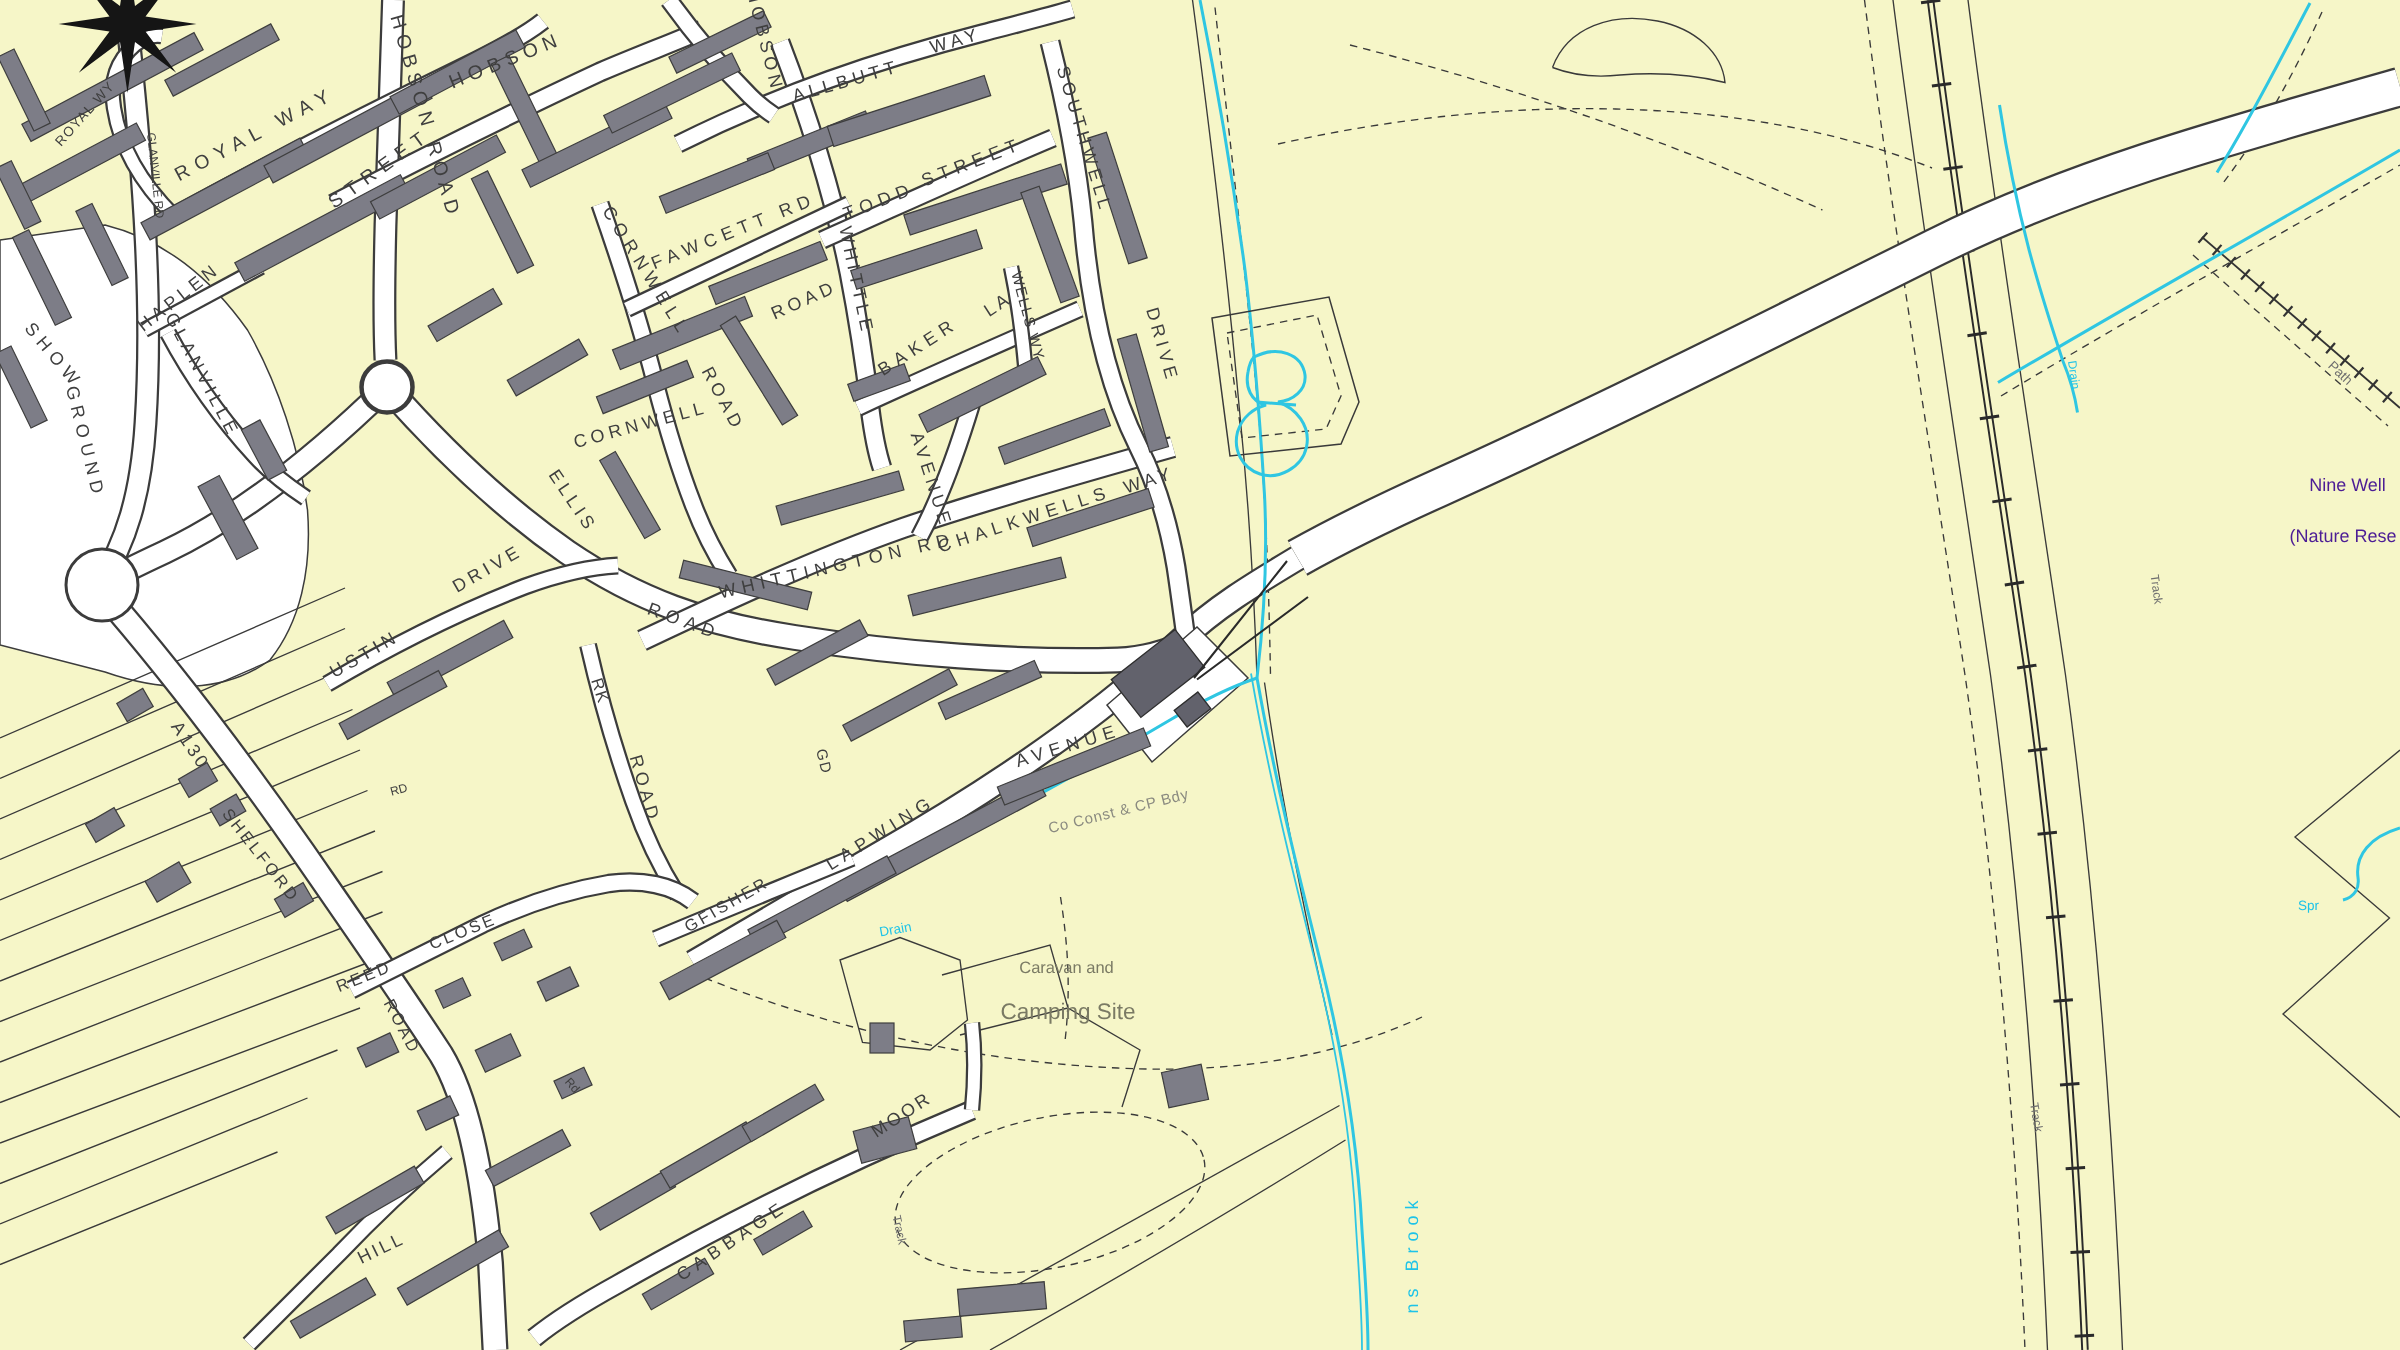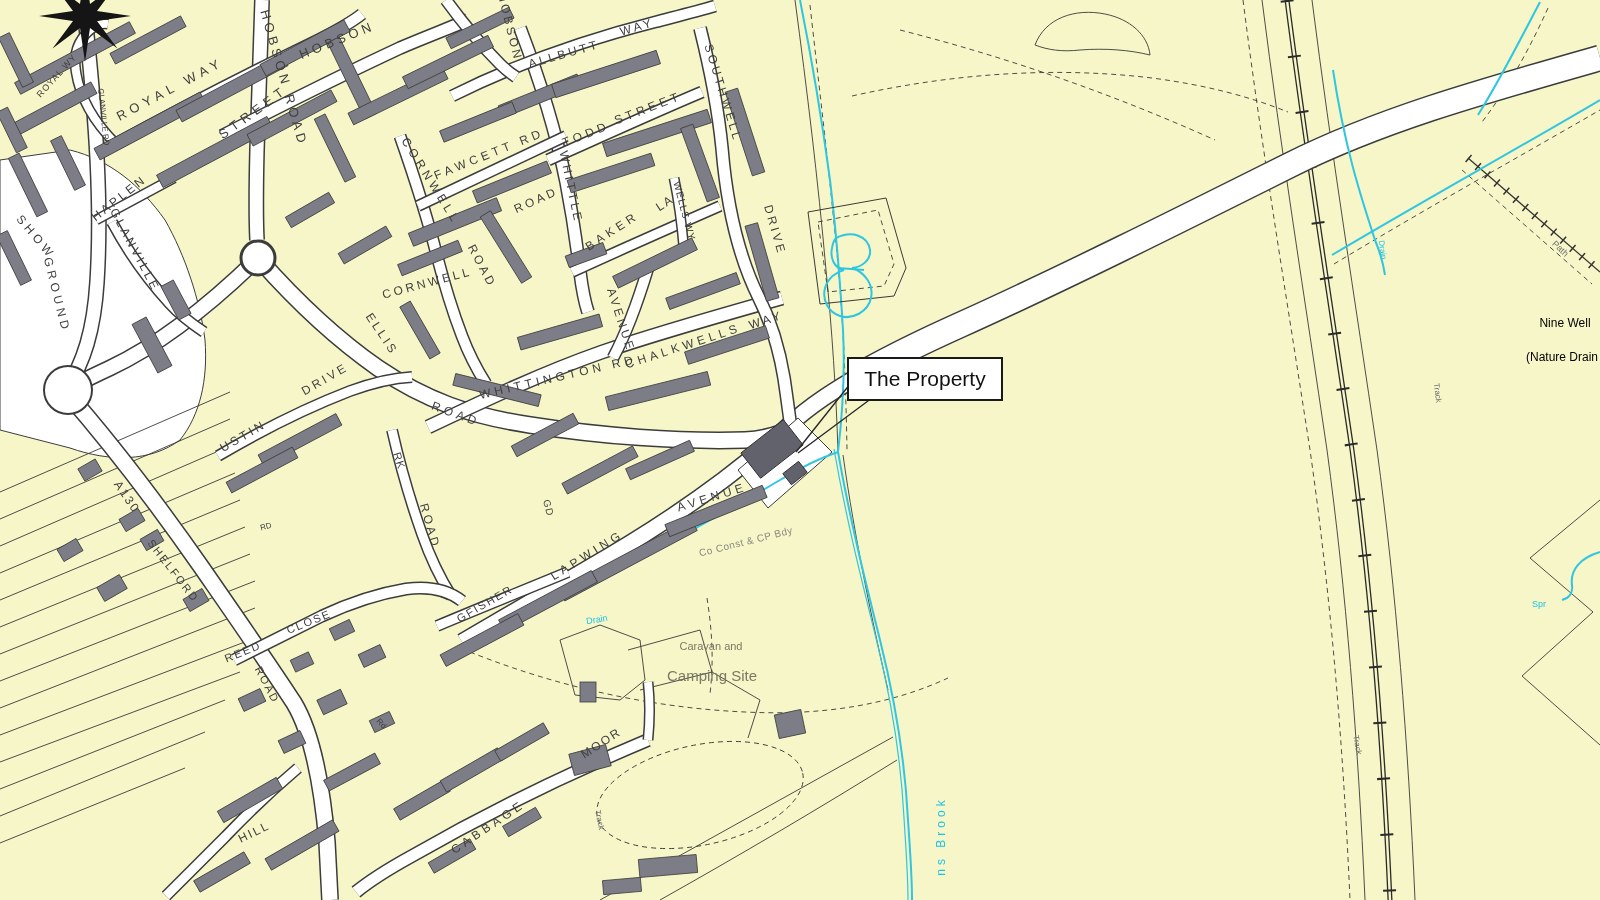--- a/index.html
+++ b/index.html
@@ -13,21 +13,21 @@
   .road-fill{stroke:var(--road-fill,#fff);fill:none;stroke-linecap:butt;}
   .water-line{stroke:var(--water,#2fc6e2);fill:none;}
   .bld{fill:var(--building,#7d7d87);stroke:var(--building-outline,#3e3e3e);stroke-width:0.8;}
   .bld-dark{fill:var(--property-building,#62626c);stroke:#2e2e2e;stroke-width:0.9;}
   .lbl{position:absolute;transform:translate(-50%,-50%) rotate(var(--r,0deg));
        white-space:nowrap;color:var(--label,#3f3f3f);line-height:1;}
   .water-lbl{color:var(--water-label,#1ec3e8);}
   .muted{color:#8a8a80;}
   .feature{color:#7a7a64;}
   .gray-sm{color:#6f6f6f;}
-  .dkgreen{color:#000000;}
+  .dkgreen{color:#4c1d95;}
   #property-callout{position:absolute;left:847px;top:357px;width:152px;height:40px;
        background:#ffffff;border:2px solid #1a1a1a;display:flex;align-items:center;
        justify-content:center;font-size:21px;color:#111;z-index:5;}
 </style>
 </head>
 <body>
 
 <div id="map-root">
 
 <svg viewBox="0 0 1600 900" width="1600" height="900">
@@ -330,26 +330,25 @@
 <div class="lbl feature" style="left:711px;top:646px;font-size:11px">Caravan and</div>
 <div class="lbl feature" style="left:712px;top:675px;font-size:15px">Camping Site</div>
 <div class="lbl" style="left:601px;top:743px;--r:-33deg;font-size:12px;letter-spacing:2px">MOOR</div>
 <div class="lbl" style="left:488px;top:827px;--r:-34deg;font-size:12px;letter-spacing:4px">CABBAGE</div>
 <div class="lbl" style="left:254px;top:832px;--r:-26deg;font-size:12px;letter-spacing:2px">HILL</div>
 <div class="lbl gray-sm" style="left:599px;top:820px;--r:78deg;font-size:8px">Track</div>
 <div class="lbl gray-sm" style="left:1357px;top:745px;--r:80deg;font-size:8px">Track</div>
 <div class="lbl gray-sm" style="left:1437px;top:393px;--r:82deg;font-size:8px">Track</div>
 <div class="lbl gray-sm" style="left:1560px;top:249px;--r:43deg;font-size:9px">Path</div>
 <div class="lbl dkgreen" style="left:1565px;top:323px;font-size:12px">Nine Well</div>
-<div class="lbl dkgreen" style="left:1562px;top:357px;font-size:12px">(Nature Drain</div>
+<div class="lbl dkgreen" style="left:1562px;top:357px;font-size:12px">(Nature Rese</div>
 <div class="lbl water-lbl" style="left:1539px;top:604px;font-size:9px">Spr</div>
 <div class="lbl water-lbl" style="left:941px;top:836px;--r:-90deg;font-size:12px;letter-spacing:4px">ns Brook</div>
 <div class="lbl" style="left:127px;top:497px;--r:56deg;font-size:12px;letter-spacing:2px">A130</div>
 <div class="lbl" style="left:173px;top:571px;--r:52deg;font-size:11px;letter-spacing:2px">SHELFORD</div>
 <div class="lbl" style="left:267px;top:685px;--r:62deg;font-size:11px;letter-spacing:2px">ROAD</div>
 <div class="lbl" style="left:243px;top:652px;--r:-22deg;font-size:11px;letter-spacing:2px">REED</div>
 <div class="lbl" style="left:309px;top:622px;--r:-22deg;font-size:11px;letter-spacing:2px">CLOSE</div>
 <div class="lbl" style="left:266px;top:527px;--r:-15deg;font-size:8px">RD</div>
 <div class="lbl" style="left:381px;top:724px;--r:48deg;font-size:8px">Rd</div>
 
-<div id="property-callout">The Property</div>
 
 </div>
 
 </body></html>

